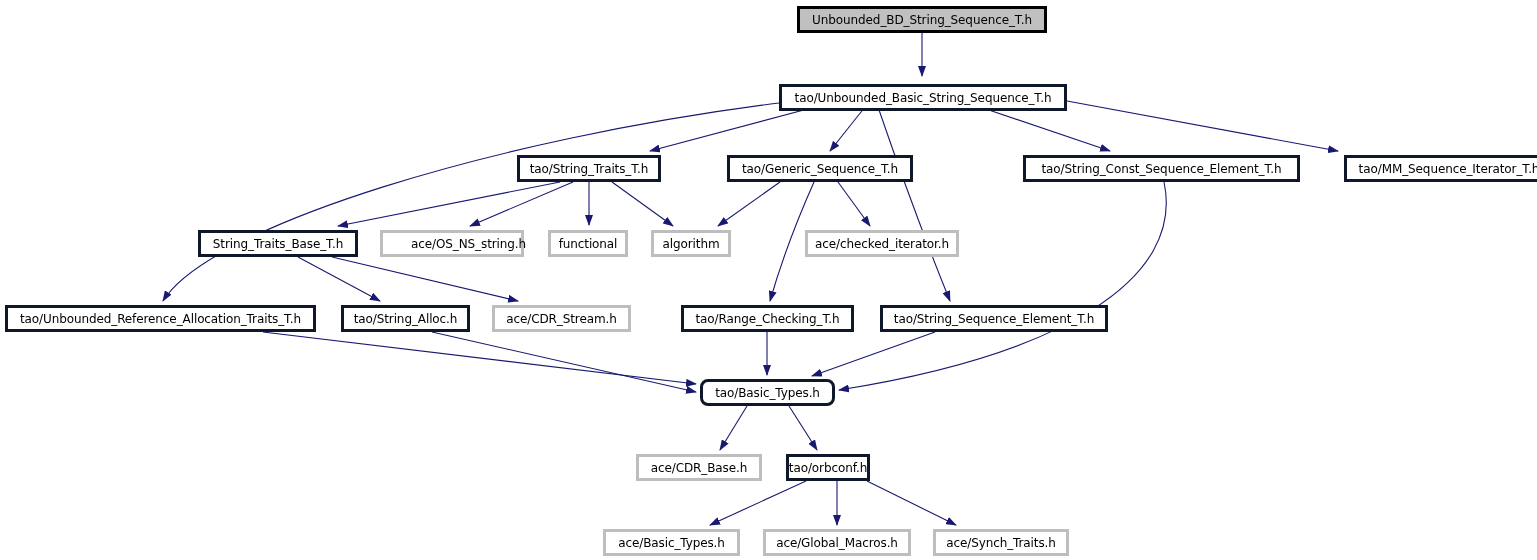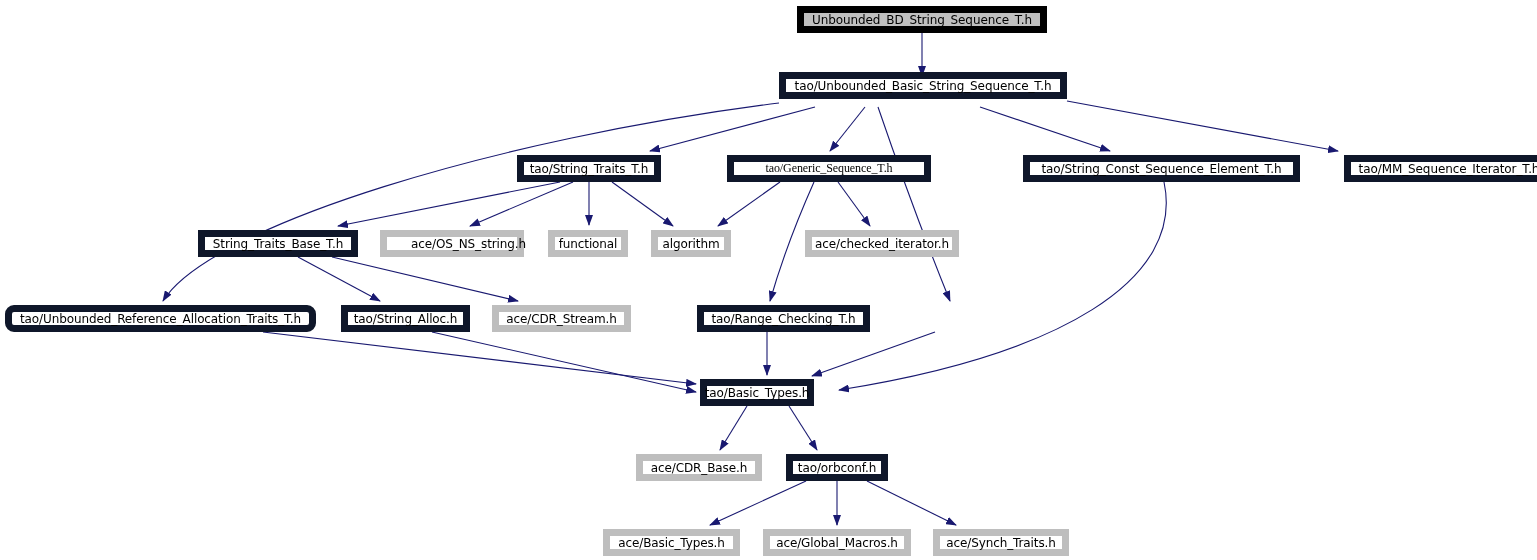--- a/index.html
+++ b/index.html
@@ -14,21 +14,21 @@
   .node{
     position:absolute;
     box-sizing:border-box;
     height:27px;
     display:flex;align-items:center;justify-content:center;
     white-space:nowrap;
     font-size:12px;
     letter-spacing:-0.1px;
     color:#000;
     background:#ffffff;
-    border:7px solid #0f172a;
+    border:3px solid #0f172a;
   }
   .node.current{background:#c0c0c0;border-color:#000000;}
   .node.plain{border-color:#bebebe;}
   .node.linked{cursor:pointer;}
 </style>
 </head>
 <body>
 
 <div id="stage">
     <svg id="edges" width="1537" height="560">
@@ -58,33 +58,34 @@
       <path d="M767 332 L767 375" fill="none" stroke="#191970" stroke-width="1.1" marker-end="url(#arrow)"></path>
       <path d="M935 332 L812 376" fill="none" stroke="#191970" stroke-width="1.1" marker-end="url(#arrow)"></path>
       <path d="M1164 182 C1185 280 1060 355 839 390" fill="none" stroke="#191970" stroke-width="1.1" marker-end="url(#arrow)"></path>
       <path d="M747 406 L720 450" fill="none" stroke="#191970" stroke-width="1.1" marker-end="url(#arrow)"></path>
       <path d="M789 406 L817 450" fill="none" stroke="#191970" stroke-width="1.1" marker-end="url(#arrow)"></path>
       <path d="M806 481 L710 525" fill="none" stroke="#191970" stroke-width="1.1" marker-end="url(#arrow)"></path>
       <path d="M837 481 L837 525" fill="none" stroke="#191970" stroke-width="1.1" marker-end="url(#arrow)"></path>
       <path d="M867 481 L956 525" fill="none" stroke="#191970" stroke-width="1.1" marker-end="url(#arrow)"></path>
     </svg>
     <div class="node current" style="left: 797px; top: 6px; width: 250px; height: 27px;">Unbounded_BD_String_Sequence_T.h</div>
-    <div class="node linked" style="left: 779px; top: 72px; width: 288px; height: 27px;">tao/Unbounded_Basic_String_Sequence_T.h</div>
+    <div class="node linked" style="left: 779px; top: 84px; width: 288px; height: 27px;">tao/Unbounded_Basic_String_Sequence_T.h</div>
     <div class="node linked" style="left: 517px; top: 155px; width: 144px; height: 27px;">tao/String_Traits_T.h</div>
-    <div class="node linked" style="left: 727px; top: 155px; width: 204px; height: 27px; font-family: Liberation Serif, serif;">tao/Generic_Sequence_T.h</div>
+    <div class="node linked" style="left: 727px; top: 155px; width: 186px; height: 27px;">tao/Generic_Sequence_T.h</div>
     <div class="node linked" style="left: 1023px; top: 155px; width: 277px; height: 27px;">tao/String_Const_Sequence_Element_T.h</div>
     <div class="node linked" style="left: 1322px; top: 155px; width: 210px; height: 27px; margin-left: 22px;">tao/MM_Sequence_Iterator_T.h</div>
     <div class="node linked" style="left: 198px; top: 230px; width: 160px; height: 27px; text-align: center;">String_Traits_Base_T.h</div>
     <div class="node plain" style="left: 380px; top: 230px; width: 144px; height: 27px; padding-left: 33px;">ace/OS_NS_string.h</div>
     <div class="node plain" style="left: 548px; top: 230px; width: 80px; height: 27px;">functional</div>
     <div class="node plain" style="left: 651px; top: 230px; width: 80px; height: 27px;">algorithm</div>
     <div class="node plain" style="left: 805px; top: 230px; width: 154px; height: 27px;">ace/checked_iterator.h</div>
-    <div class="node linked" style="left: 5px; top: 305px; width: 311px; height: 27px; border-radius: 9px;">tao/Unbounded_Reference_Allocation_Traits_T.h</div>
+    <div class="node linked" style="left: 5px; top: 305px; width: 311px; height: 27px;">tao/Unbounded_Reference_Allocation_Traits_T.h</div>
     <div class="node linked" style="left: 341px; top: 305px; width: 129px; height: 27px;">tao/String_Alloc.h</div>
     <div class="node plain" style="left: 492px; top: 305px; width: 139px; height: 27px;">ace/CDR_Stream.h</div>
-    <div class="node linked" style="left: 681px; top: 305px; width: 173px; height: 27px; margin-left: 16px;">tao/Range_Checking_T.h</div>
-    <div class="node linked" style="left: 700px; top: 379px; width: 114px; height: 27px;">tao/Basic_Types.h</div>
+    <div class="node linked" style="left: 681px; top: 305px; width: 173px; height: 27px;">tao/Range_Checking_T.h</div>
+    <div class="node linked" style="left: 880px; top: 305px; width: 228px; height: 27px;">tao/String_Sequence_Element_T.h</div>
+    <div class="node linked" style="left: 700px; top: 379px; width: 135px; height: 27px; border-radius: 8px;">tao/Basic_Types.h</div>
     <div class="node plain" style="left: 636px; top: 454px; width: 126px; height: 27px;">ace/CDR_Base.h</div>
-    <div class="node linked" style="left: 786px; top: 454px; width: 102px; height: 27px;">tao/orbconf.h</div>
+    <div class="node linked" style="left: 786px; top: 454px; width: 84px; height: 27px;">tao/orbconf.h</div>
     <div class="node plain" style="left: 603px; top: 529px; width: 137px; height: 27px;">ace/Basic_Types.h</div>
     <div class="node plain" style="left: 763px; top: 529px; width: 148px; height: 27px;">ace/Global_Macros.h</div>
     <div class="node plain" style="left: 933px; top: 529px; width: 136px; height: 27px;">ace/Synch_Traits.h</div>
   </div>
 
 </body></html>

